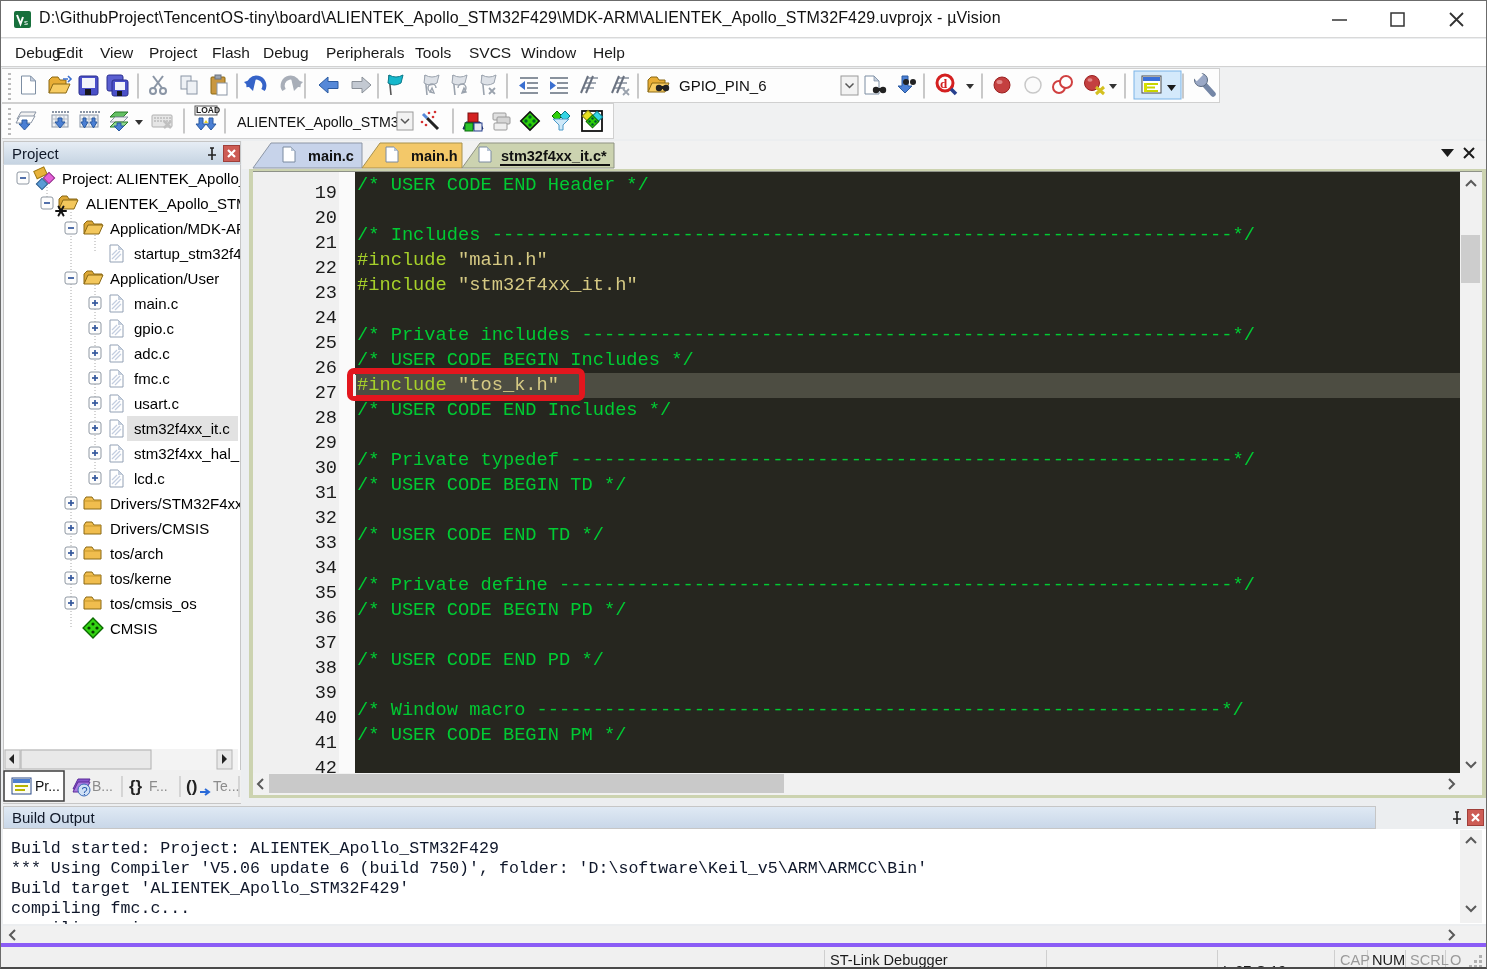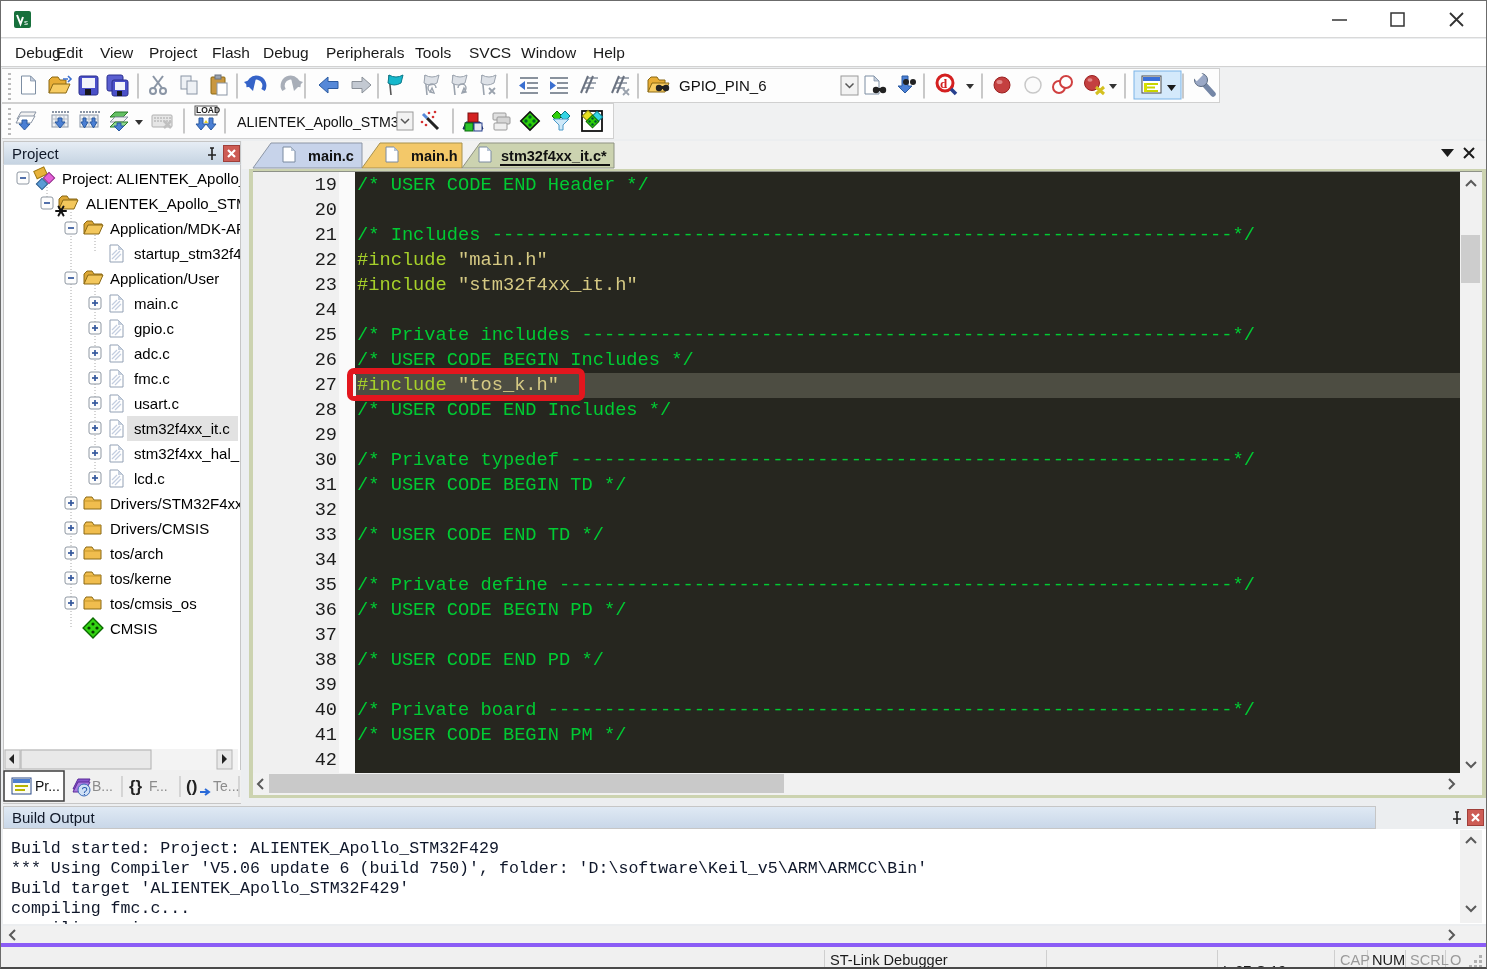--- a/index.html
+++ b/index.html
@@ -23,21 +23,21 @@
 #proj-head{left:2px;top:140px;width:238px;height:24px;background:linear-gradient(#e6edf5,#c6d4e2);border:1px solid #c6c6c6;border-bottom:1px solid #d4dde6}
 #proj-head span{position:absolute;left:8px;top:3px;font-size:15px;color:#101828}
 #tree{left:3px;top:165px;width:236px;height:583px;background:#fff;overflow:hidden}
 
 #tree-hsb{left:3px;top:748px;width:234px;height:21px;background:#f2f2f2}
 
 #ltabs{left:2px;top:769px;width:238px;height:33px;background:#f0f0f0;font-size:14px}
 
 #edt-strip{left:241px;top:140px;width:1244px;height:28px;background:#f2f2f2}
 #edt-frame{left:248px;top:168px;width:1237px;height:629px;background:#ccd3b0}
-#gutter{left:252px;top:171px;width:86px;height:601px;background:#f0f0f0;color:#1c1c1c;font-family:"Liberation Mono",monospace;font-size:18.65px;line-height:25px;text-align:right;padding-right:2px;white-space:pre;padding-top:1px}
+#gutter{left:252px;top:171px;width:86px;height:601px;background:#f0f0f0;color:#1c1c1c;font-family:"Liberation Mono",monospace;font-size:18.65px;line-height:25px;text-align:right;padding-right:2px;white-space:pre;padding-top:9px}
 #foldmargin{left:338px;top:171px;width:16px;height:601px;background:#fafafa}
 #code{left:354px;top:171px;width:1105px;height:601px;background:#26261f;overflow:hidden}
 #codepre{position:absolute;left:2px;top:1px;font-family:"Liberation Mono",monospace;font-size:18.72px;line-height:25px;white-space:pre;color:#e0e0e0}
 .c{color:#00cb33}.k{color:#a6d02a}.s{color:#d6ca84}
 #curline{position:absolute;left:0;top:201px;width:1105px;height:25px;background:#4d4d42}
 #redbox{left:346px;top:367px;width:238px;height:33px;border:6px solid #e3161e;border-radius:7px;z-index:30}
 
 #edt-vsb{left:1459px;top:171px;width:22px;height:601px;background:#f1f1f1}
 #edt-hsb{left:252px;top:772px;width:1229px;height:22px;background:#f1f1f1}
 
@@ -54,20 +54,21 @@
 </style>
 </head>
 <body>
 
 <div class="abs" id="titlebar">
   <svg class="abs" style="left:13px;top:10px" width="17" height="17">
     <rect x="0" y="0" width="17" height="17" rx="2" fill="#17703c"></rect>
     <path d="M3 4 L6.5 13 L9 6" stroke="#fff" stroke-width="2" fill="none"></path>
     <text x="10" y="14" font-size="8" fill="#fff" font-family="Liberation Sans">s</text>
   </svg>
+  <div class="abs" id="title-text">D:\GithubProject\TencentOS-tiny\board\ALIENTEK_Apollo_STM32F429\MDK-ARM\ALIENTEK_Apollo_STM32F429.uvprojx - µVision</div>
   <svg class="abs" style="left:1324px;top:0" width="160" height="37">
     <line x1="7" y1="19" x2="22" y2="19" stroke="#333" stroke-width="1.5"></line>
     <rect x="66" y="12" width="13" height="13" fill="none" stroke="#333" stroke-width="1.5"></rect>
     <path d="M125 12 L138 25 M138 12 L125 25" stroke="#333" stroke-width="1.8"></path>
   </svg>
 </div>
 
 <div class="abs" id="menubar">
   <span class="mi" style="left:14px">Debug</span>
   <span class="mi" style="left:55px">Edit</span>
@@ -592,21 +593,21 @@
 <span class="c">/* Private typedef -----------------------------------------------------------*/</span>
 <span class="c">/* USER CODE BEGIN TD */</span>
 
 <span class="c">/* USER CODE END TD */</span>
 
 <span class="c">/* Private define ------------------------------------------------------------*/</span>
 <span class="c">/* USER CODE BEGIN PD */</span>
 
 <span class="c">/* USER CODE END PD */</span>
 
-<span class="c">/* Private board -------------------------------------------------------------*/</span>
+<span class="c">/* Window macro -------------------------------------------------------------*/</span>
 <span class="c">/* USER CODE BEGIN PM */</span>
 </pre>
 </div>
 <div class="abs" id="redbox"></div>
 <div class="abs" style="left:352px;top:374px;width:3px;height:21px;background:#f2f2f2;z-index:31"></div>
 <div class="abs" id="edt-vsb">
   <svg width="22" height="601">
     <path class="chev" d="M6 14 L11 9 L16 14"></path>
     <rect x="1" y="63" width="19" height="48" fill="#cdcdcd"></rect>
     <path class="chev" d="M6 590 L11 595 L16 590"></path>

